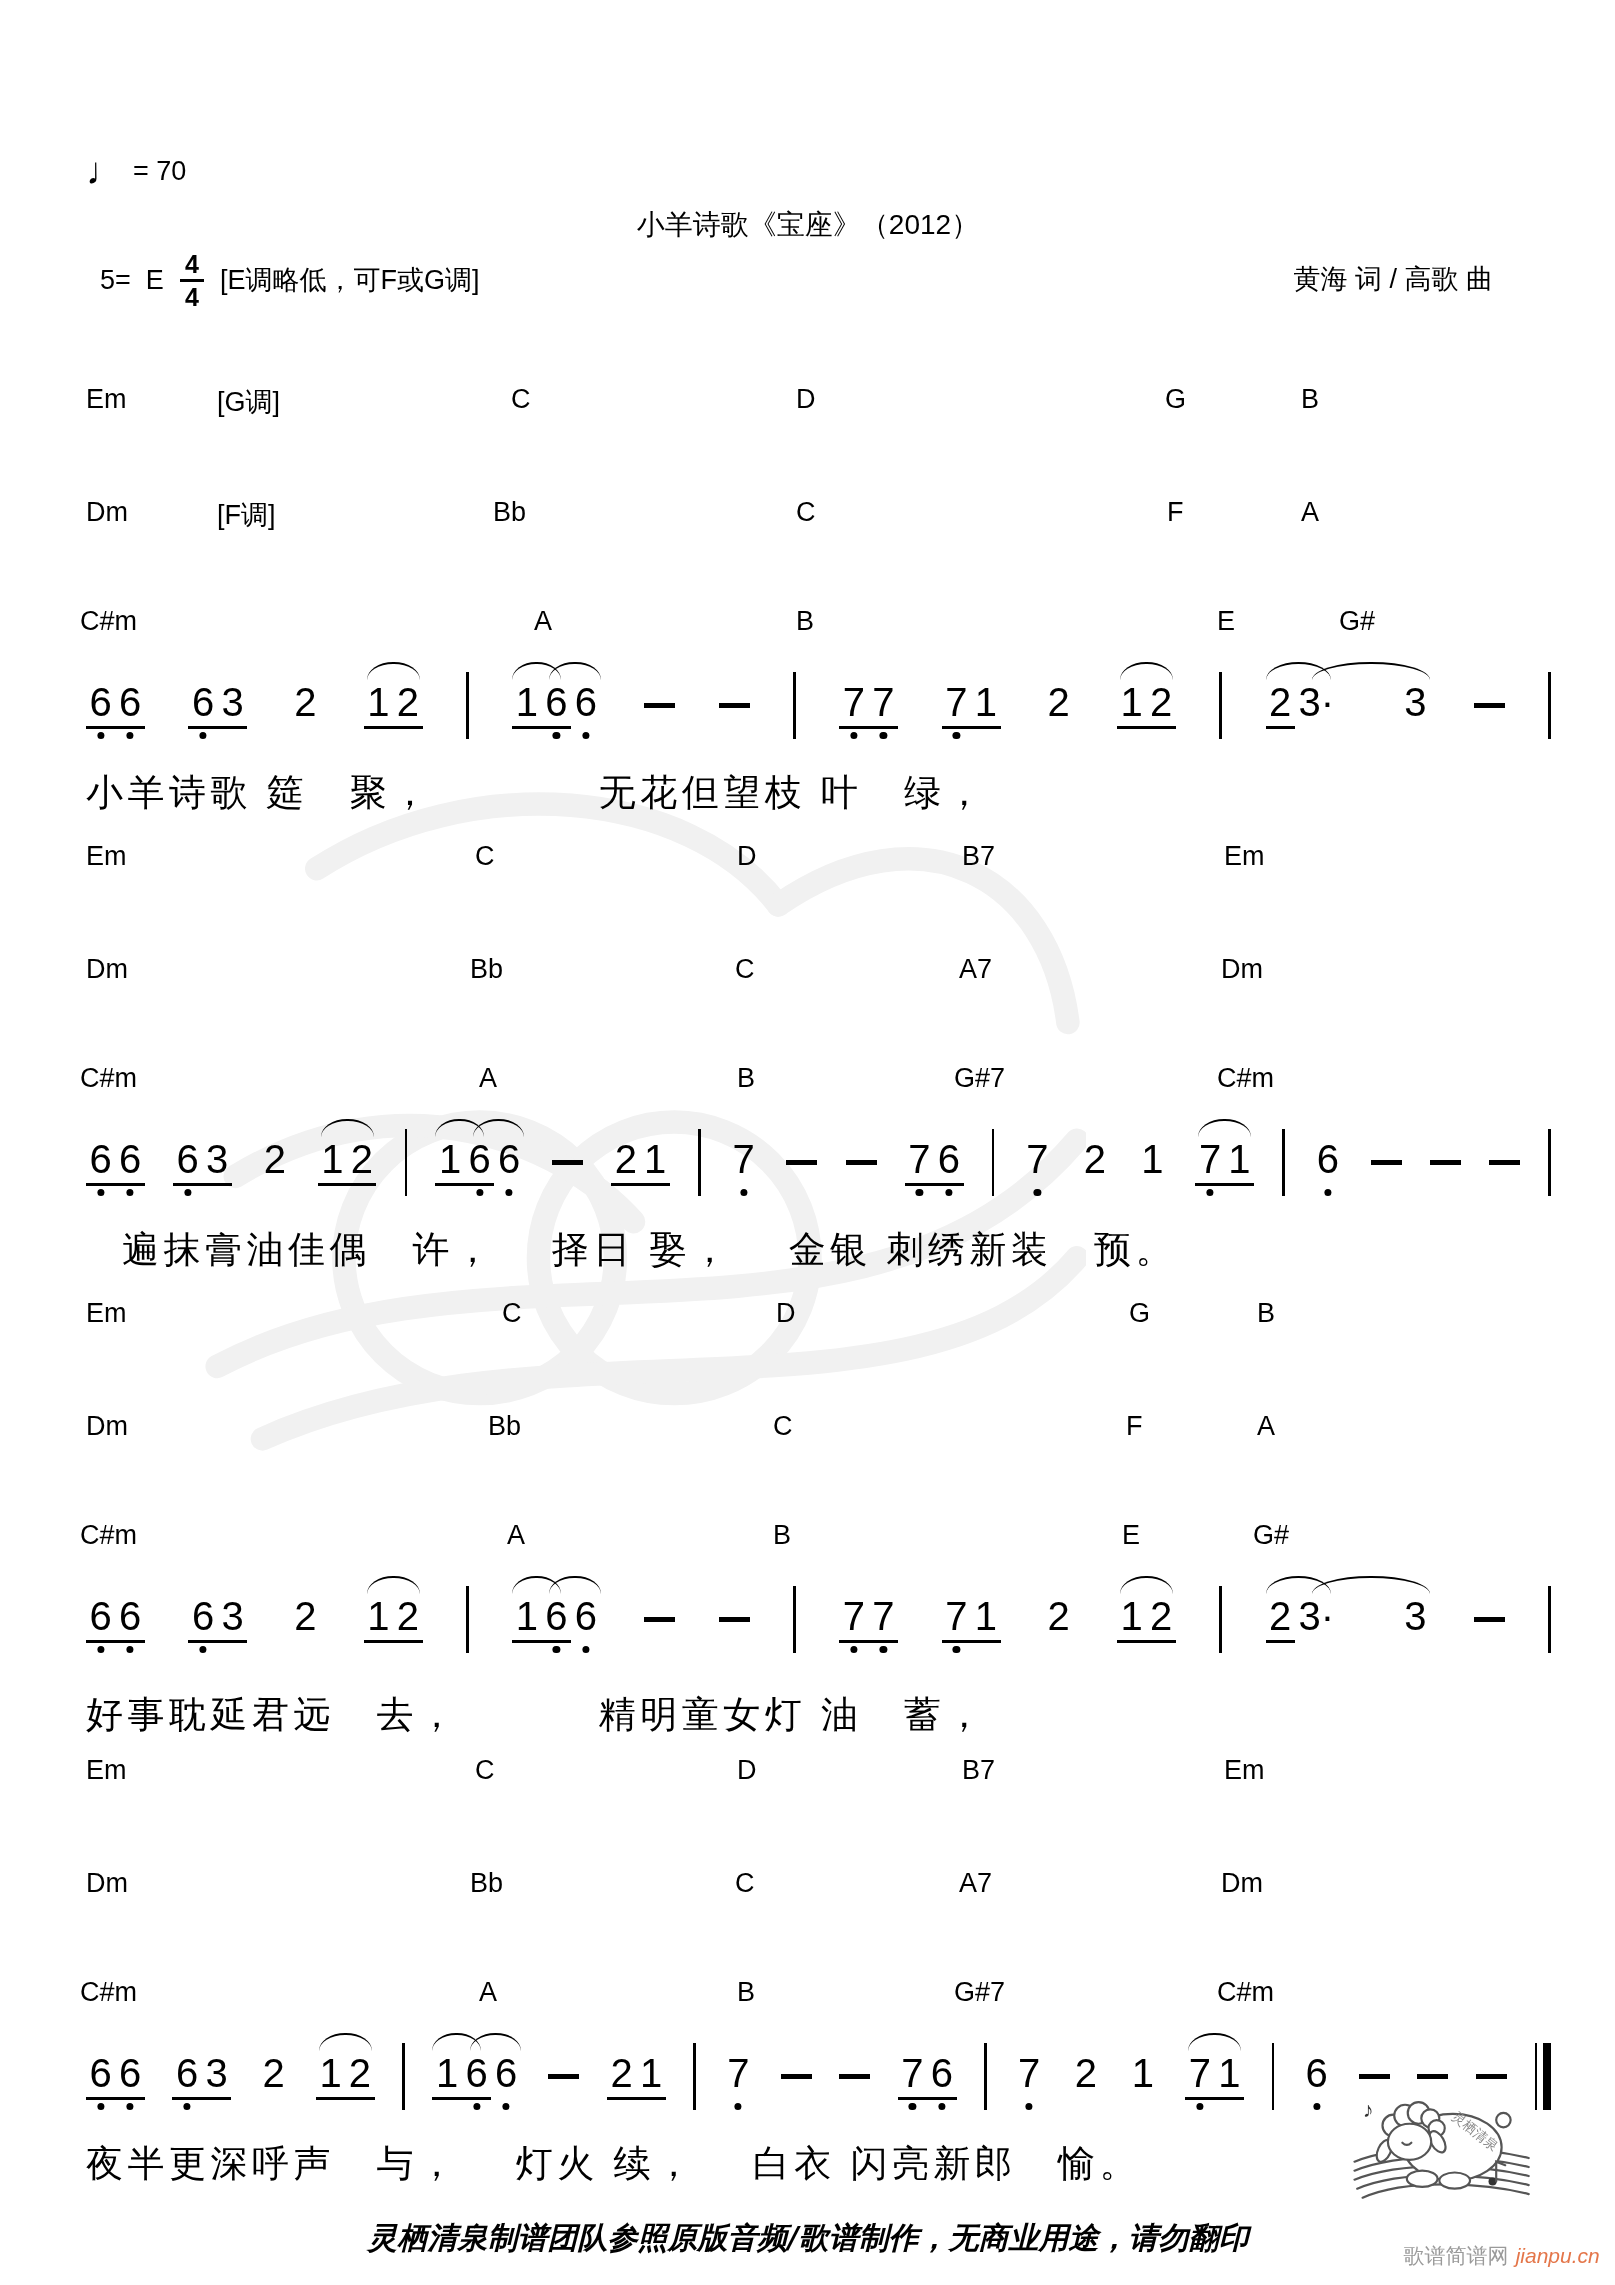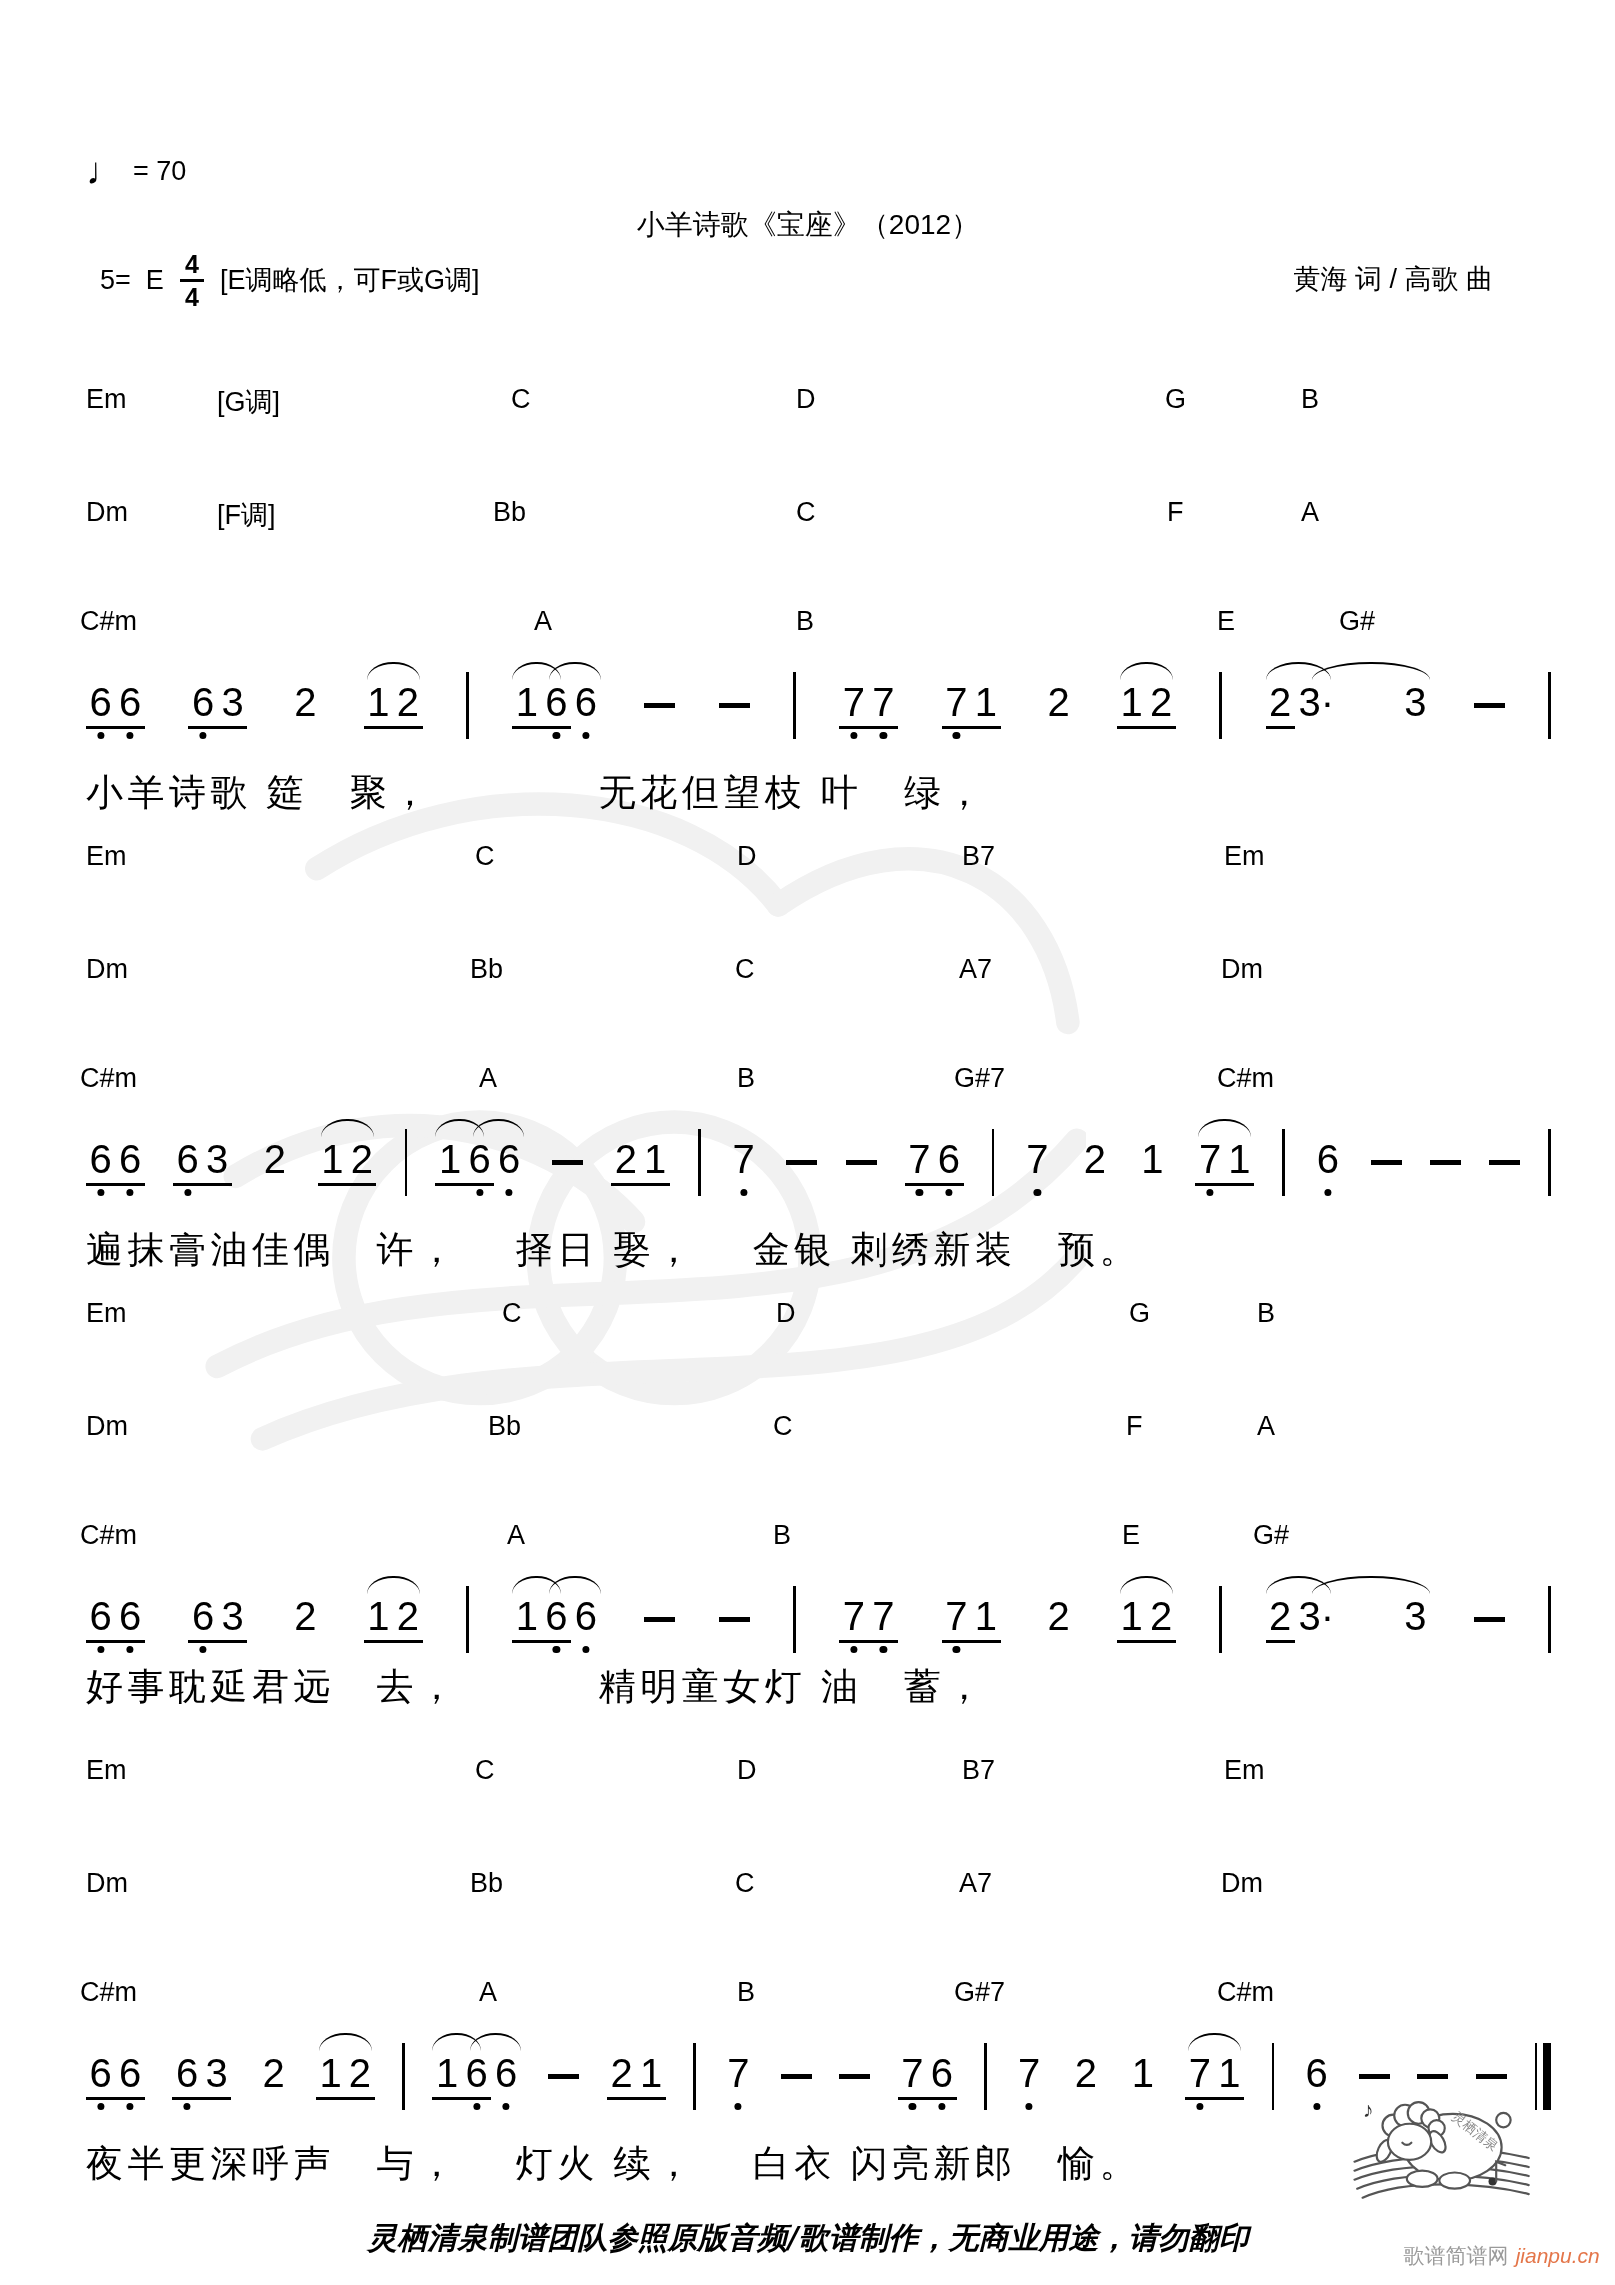--- a/index.html
+++ b/index.html
@@ -235,21 +235,21 @@
         </div>
         <div class="bar"></div>
         <div class="grp">
           <span class="note lo">6</span>
         </div>
         <div class="dash"></div>
         <div class="dash"></div>
         <div class="dash"></div>
         <div class="bar"></div>
       </div>
-      <div class="lyrics" style="top: 384px;">遍抹膏油佳偶　许，　 择日 娶，　 金银 刺绣新装　预。</div>
+      <div class="lyrics" style="top: 384px; margin-left: 36px;">遍抹膏油佳偶　许，　 择日 娶，　 金银 刺绣新装　预。</div>
     </div>
   <div class="section" style="top: 1298px;">
       <div class="chord-row" style="top: 0px;">
         <span class="chord" style="left: 86px;">Em</span>
         <span class="chord" style="left: 502px;">C</span>
         <span class="chord" style="left: 776px;">D</span>
         <span class="chord" style="left: 1129px;">G</span>
         <span class="chord" style="left: 1257px;">B</span>
       </div>
       <div class="chord-row" style="top: 113px;">
@@ -315,21 +315,21 @@
           <span class="note u">2</span>
           <span class="note">3·</span>
           <span class="spacer" style="width: 63px;"></span>
           <span class="note">3</span>
           <div class="arc" style="left: 0%; width: 40%;"></div>
           <div class="arc" style="left: 28%; width: 72%;"></div>
         </div>
         <div class="dash"></div>
         <div class="bar"></div>
       </div>
-      <div class="lyrics" style="top: 364px; text-align: center;">好事耽延君远　去，　　　 精明童女灯 油　蓄，</div>
+      <div class="lyrics" style="top: 392px; text-align: center;">好事耽延君远　去，　　　 精明童女灯 油　蓄，</div>
     </div>
   <div class="section" style="top: 1755px;">
       <div class="chord-row" style="top: 0px;">
         <span class="chord" style="left: 86px;">Em</span>
         <span class="chord" style="left: 475px;">C</span>
         <span class="chord" style="left: 737px;">D</span>
         <span class="chord" style="left: 962px;">B7</span>
         <span class="chord" style="left: 1224px;">Em</span>
       </div>
       <div class="chord-row" style="top: 113px;">

